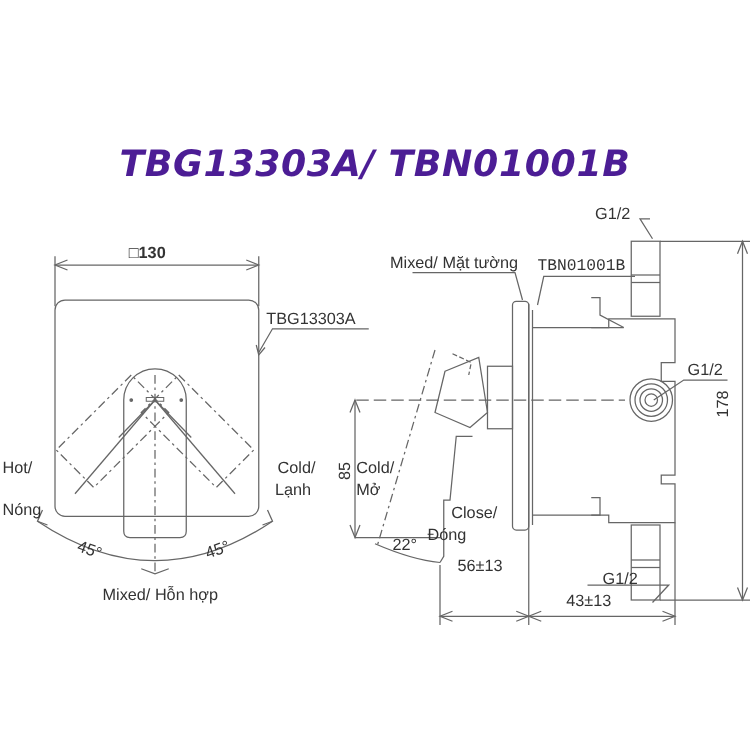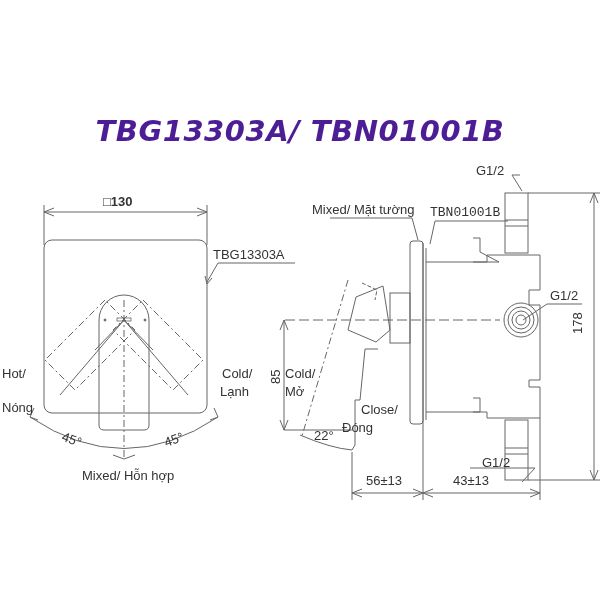--- a/index.html
+++ b/index.html
@@ -125,14 +125,14 @@
 <div class="lbl" style="left:476px;top:163px;">G1/2</div>
 <div class="lbl" style="left:550px;top:288px;">G1/2</div>
 <div class="lbl" style="left:482px;top:455px;">G1/2</div>
 <div class="vtext" style="left:570px;top:334px;">178</div>
 <div class="vtext" style="left:268px;top:384px;">85</div>
 <div class="lbl" style="left:285px;top:366px;">Cold/</div>
 <div class="lbl" style="left:285px;top:384px;">Mở</div>
 <div class="lbl" style="left:361px;top:402px;">Close/</div>
 <div class="lbl" style="left:342px;top:420px;">Đóng</div>
 <div class="lbl" style="left:314px;top:428px;">22°</div>
-<div class="lbl" style="left:366px;top:473px;text-align:center;">56±13</div>
+<div class="lbl" style="left:366px;top:445px;text-align:center;">56±13</div>
 <div class="lbl" style="left:453px;top:473px;">43±13</div>
 
 </body></html>

